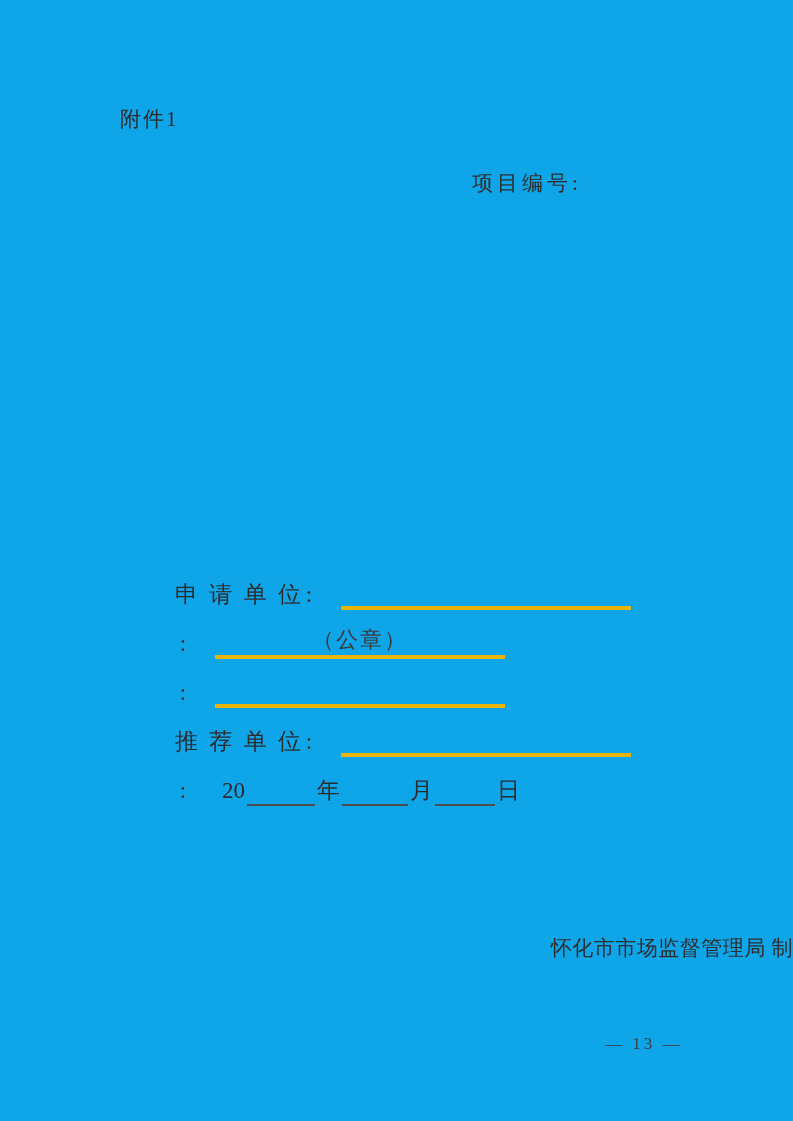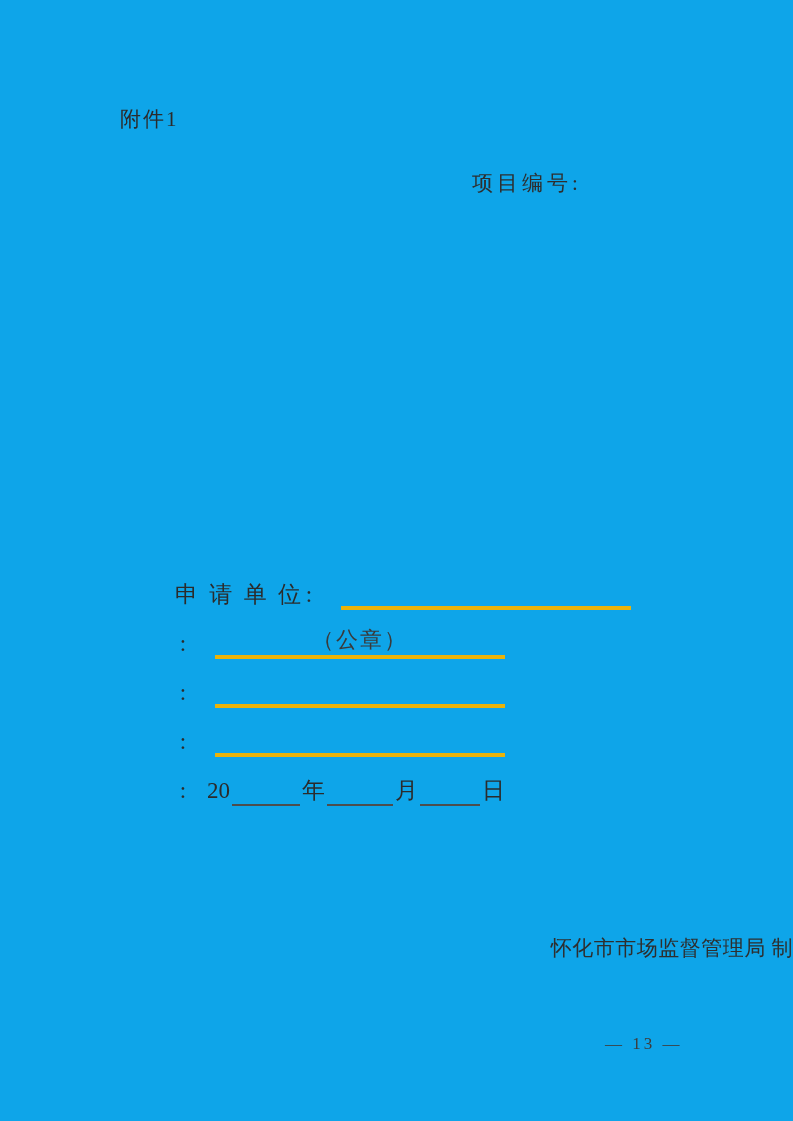--- a/index.html
+++ b/index.html
@@ -90,21 +90,21 @@
     margin-left: 24px;
     border-bottom: 4px solid #eab308;
     font-size: 22px;
     line-height: 31px;
     text-align: center;
     letter-spacing: 2px;
     color: #3a3a3a;
   }
   
   .date-prefix {
-    margin-left: 16px;
+    margin-left: 31px;
     font-size: 23px;
     line-height: 31px;
   }
   .date-unit {
     font-size: 23px;
     line-height: 31px;
   }
   .date-blank {
     display: inline-block;
     height: 29px;
@@ -161,20 +161,21 @@
         <span class="field-colon">:</span>
       <span class="blank-line"><span>（公章）</span></span>
     </div>
 
     <div class="form-row">
         <span class="field-colon">:</span>
       <span class="blank-line"></span>
     </div>
 
     <div class="form-row">
+      <span class="field-label">推荐单位</span>
         <span class="field-colon">:</span>
       <span class="blank-line"></span>
     </div>
 
     <div class="form-row">
         <span class="field-colon">:</span>
       <span class="date-prefix">20</span>
       <span class="date-blank year"></span>
       <span class="date-unit">年</span>
       <span class="date-blank month"></span>

